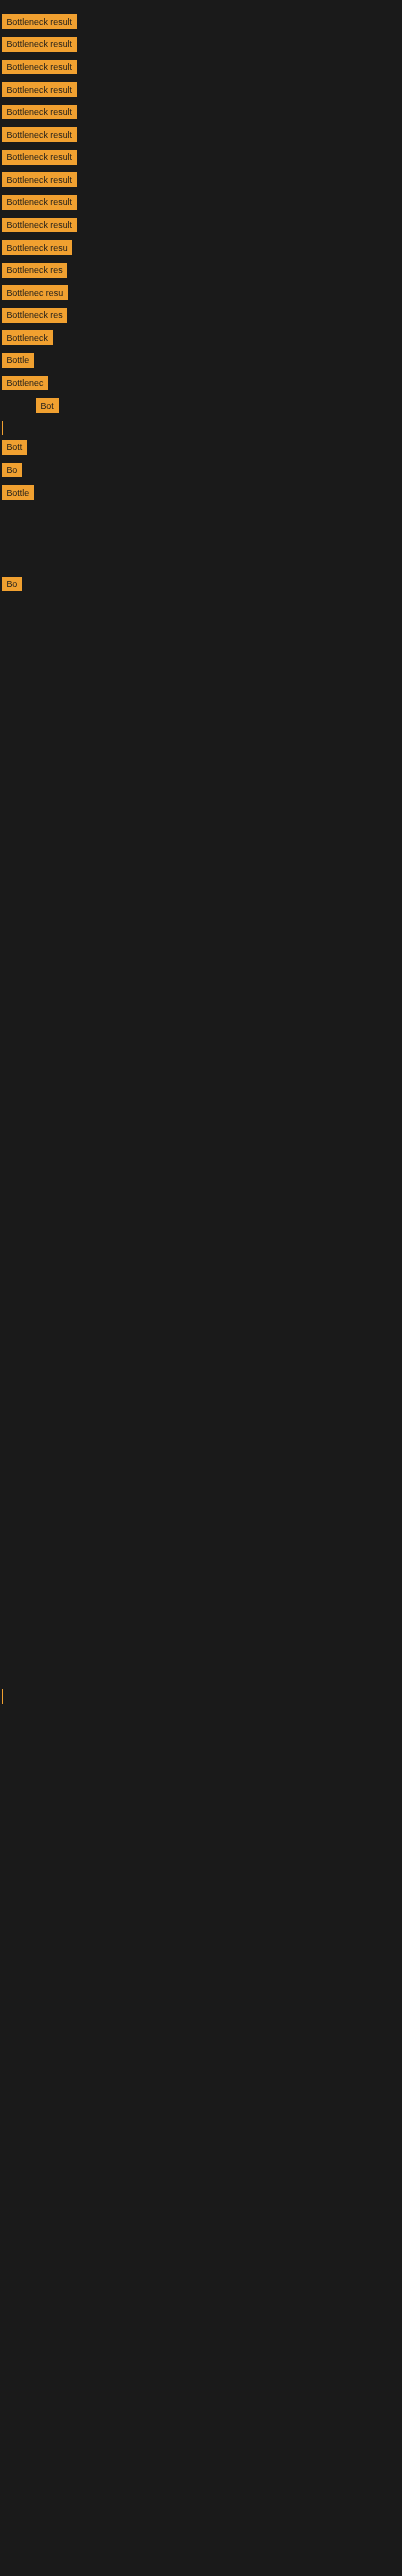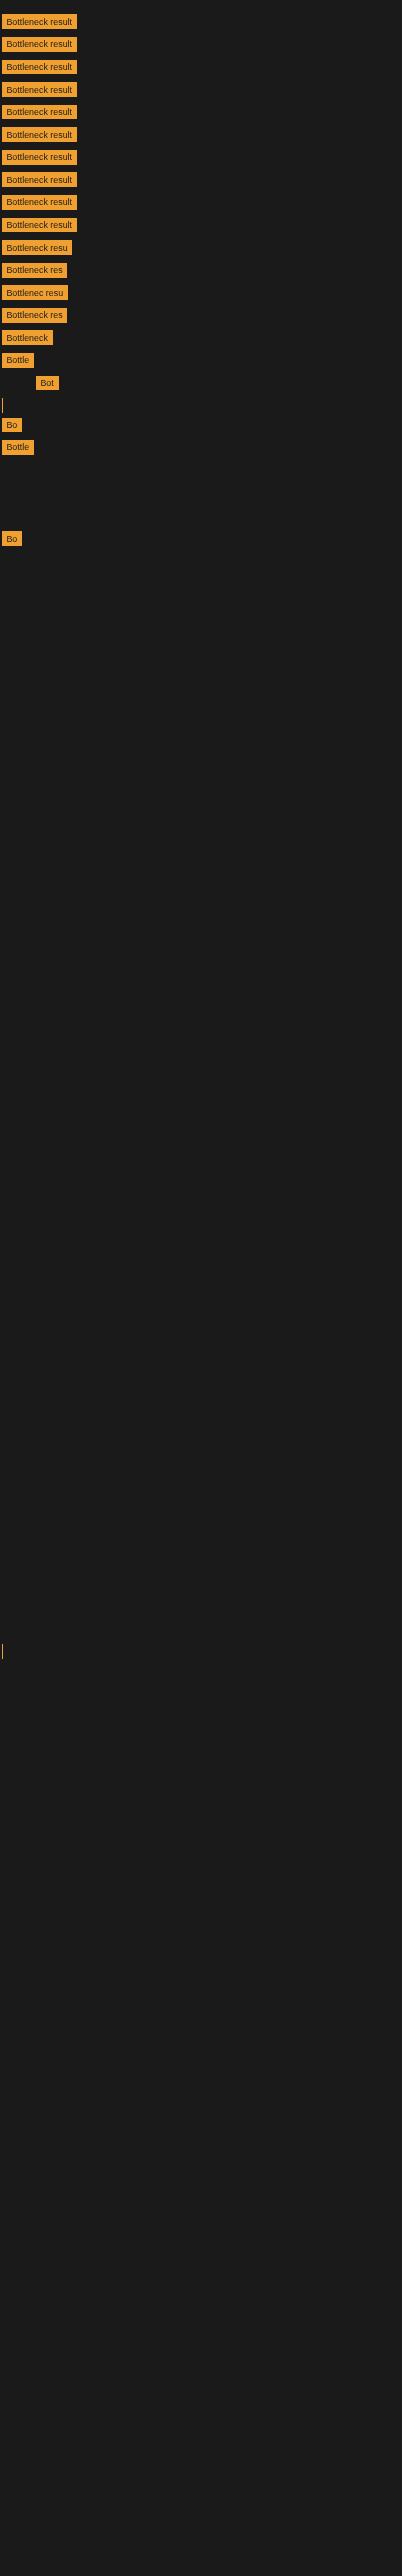--- a/index.html
+++ b/index.html
@@ -62,22 +62,24 @@
     <div class="badge-row"><span class="bottleneck-badge" style="max-width: 97px;">Bottleneck result</span></div>
     <div class="badge-row"><span class="bottleneck-badge" style="max-width: 97px;">Bottleneck result</span></div>
     <div class="badge-row"><span class="bottleneck-badge" style="max-width: 97px;">Bottleneck result</span></div>
     <div class="badge-row"><span class="bottleneck-badge" style="max-width: 97px;">Bottleneck result</span></div>
     <div class="badge-row"><span class="bottleneck-badge" style="max-width: 87px;">Bottleneck resu</span></div>
     <div class="badge-row"><span class="bottleneck-badge" style="max-width: 76px;">Bottleneck res</span></div>
     <div class="badge-row"><span class="bottleneck-badge" style="max-width: 81px;">Bottlenec resu</span></div>
     <div class="badge-row"><span class="bottleneck-badge" style="max-width: 74px;">Bottleneck res</span></div>
     <div class="badge-row"><span class="bottleneck-badge" style="max-width: 58px; text-align: right;">Bottleneck</span></div>
     <div class="badge-row"><span class="bottleneck-badge" style="max-width: 40px;">Bottle</span></div>
+    <div class="badge-row"><span class="bottleneck-badge" style="max-width: 52px;">Bottlenec</span></div>
     <div class="badge-row"><span class="bottleneck-badge" style="max-width: 26px; margin-left: 34px;">Bot</span></div>
     <div class="cursor-line"></div>
+    <div class="badge-row"><span class="bottleneck-badge" style="max-width: 28px;">Bott</span></div>
     <div class="badge-row"><span class="bottleneck-badge" style="max-width: 21px;">Bo</span></div>
     <div class="badge-row"><span class="bottleneck-badge" style="max-width: 39px;">Bottle</span></div>
     <div style="height: 64px;"></div>
     <div class="badge-row"><span class="bottleneck-badge" style="max-width: 21px;">Bo</span></div>
     <div style="height: 64px;"></div>
     <div style="height: 64px;"></div>
     <div style="height: 64px;"></div>
     <div style="height: 64px;"></div>
     <div style="height: 64px;"></div>
     <div style="height: 64px;"></div>

